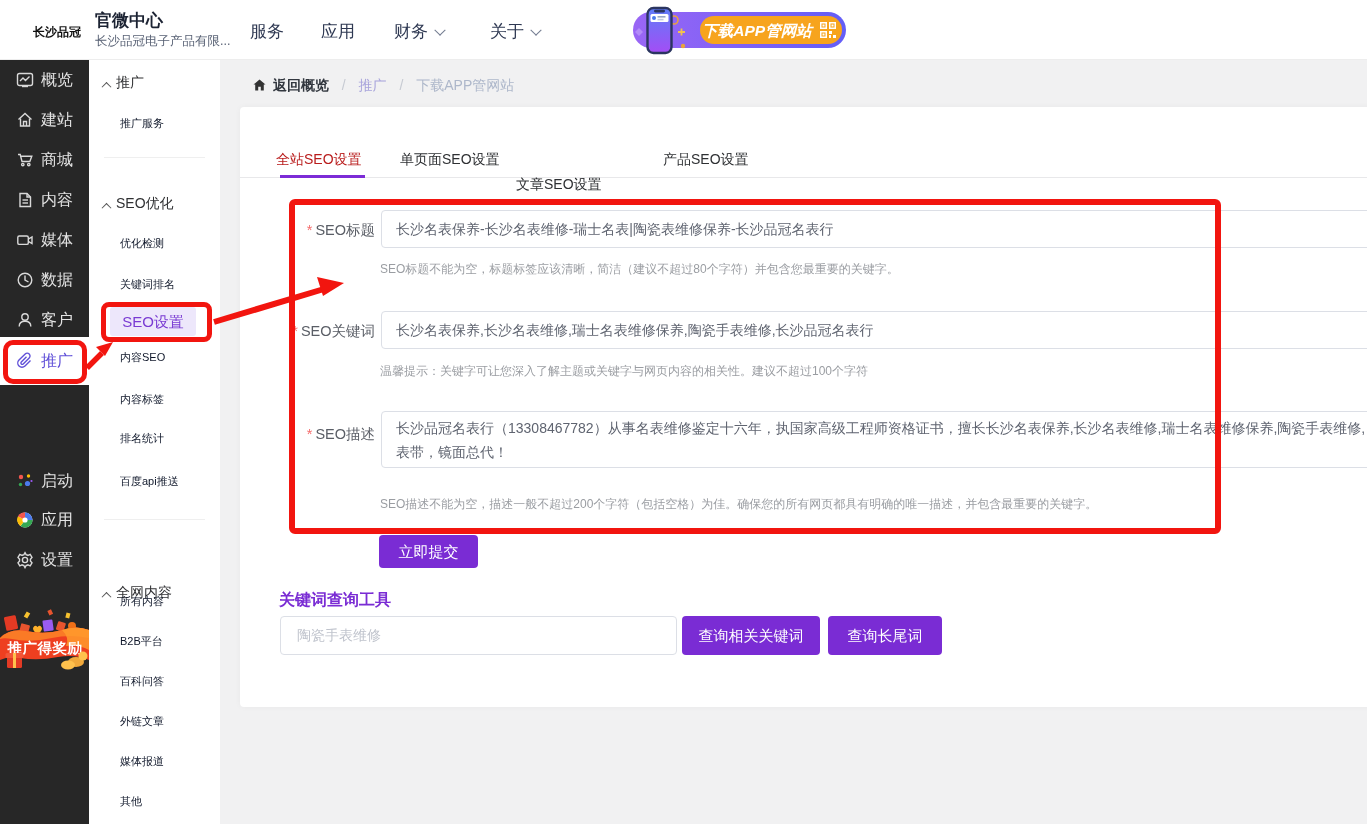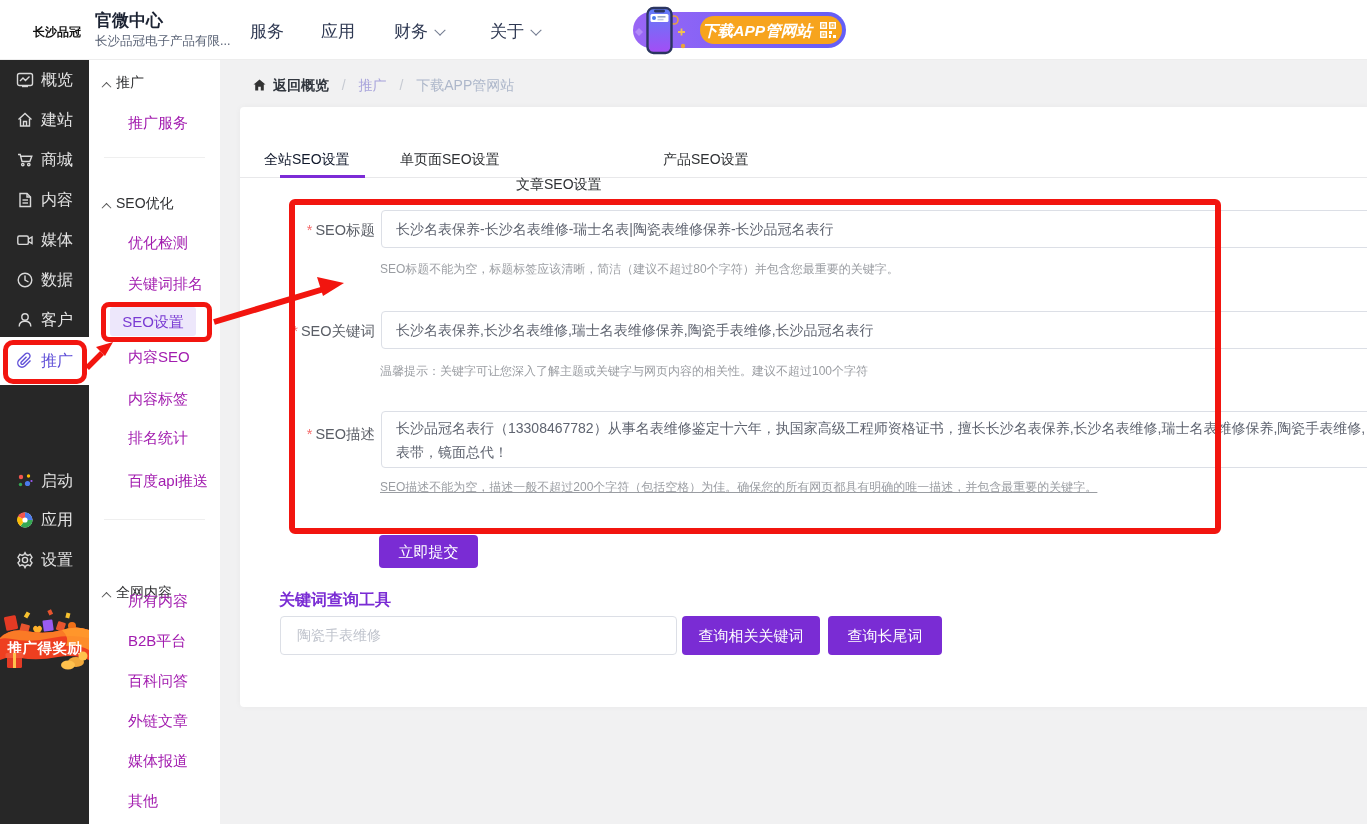--- a/index.html
+++ b/index.html
@@ -16,21 +16,21 @@
 
 #lsb{position:absolute;left:0;top:60px;width:89px;height:764px;background:#272727;z-index:4;}
 .lit{position:absolute;left:0;width:89px;height:40px;line-height:40px;color:#e3e3e3;font-size:16px;white-space:nowrap;}
 .lit svg{position:absolute;left:16px;top:11px;}
 .lit span{position:absolute;left:41px;text-align:center;}
 .lit.sel{background:#fff;color:#6050d8;height:48px;line-height:48px;}
 
 #ssb{position:absolute;left:89px;top:60px;width:131px;height:764px;background:#fff;z-index:3;}
 .grp{position:absolute;left:14px;font-size:14px;color:#303133;height:20px;line-height:20px;white-space:nowrap;}
 .grp .ar{display:inline-block;width:7px;height:7px;border-left:1.2px solid #555;border-top:1.2px solid #555;transform:rotate(45deg) translate(1px,1px);margin-right:6px;position:relative;top:2px;}
-.sit{position:absolute;left:39px;font-size:15px;color:#a21caf;height:20px;line-height:20px;white-space:nowrap;}
+.sit{position:absolute;left:31px;font-size:11px;color:#0f172a;height:20px;line-height:20px;white-space:nowrap;}
 .sdiv{position:absolute;left:15px;width:101px;height:1px;background:#efefef;}
 #seoset{position:absolute;left:21px;top:247px;width:86px;height:29px;background:#ede7fb;border-radius:3px;color:#7a3bd3;font-size:15px;line-height:29px;text-align:center;}
 
 #main{position:absolute;left:220px;top:60px;width:1147px;height:764px;background:#f1f1f2;}
 #crumb{position:absolute;left:253px;top:77px;height:18px;font-size:14px;z-index:2;}
 #card{position:absolute;left:240px;top:107px;width:1360px;height:600px;background:#fff;border-radius:4px;box-shadow:0 0 6px rgba(0,0,0,.04);}
 
 .tab{position:absolute;top:151px;font-size:14px;color:#2e3033;z-index:2;}
 #tabline{position:absolute;left:240px;top:177px;width:1127px;height:1px;background:#e8e8ea;z-index:1;}
 #tabact{position:absolute;left:280px;top:175px;width:85px;height:3px;background:#7c2bd6;z-index:2;}
@@ -243,34 +243,34 @@
       <path d="M7.5 0.5 L14.5 6.5 H12.5 V13.5 H9 V9 H6 V13.5 H2.5 V6.5 H0.5 Z" fill="#333"></path>
     </svg>
   <span style="font-weight:bold;color:#32373f;margin-left:3px;">返回概览</span>
   <span style="color:#c6cad2;margin:0 9px;">/</span>
   <span style="color:#a9a5dc;">推广</span>
   <span style="color:#c6cad2;margin:0 9px;">/</span>
   <span style="color:#adb7ca;">下载APP管网站</span>
 </div>
 <div id="tabline"></div>
 <div id="tabact"></div>
-<div class="tab" style="left:264px;color:#0f172a;">全站SEO设置</div>
+<div class="tab" style="left:276px;color:#b91c1c;">全站SEO设置</div>
 <div class="tab" style="left:400px;">单页面SEO设置</div>
 <div class="tab" style="left:516px;margin-top:25px;">文章SEO设置</div>
 <div class="tab" style="left:663px;">产品SEO设置</div>
 
 <div class="flabel" style="left:275px;top:221px;"><span class="req">*</span>SEO标题</div>
 <div class="finput" style="top:210px;width:1100px;height:38px;line-height:36px;padding-left:14px;">长沙名表保养-长沙名表维修-瑞士名表|陶瓷表维修保养-长沙品冠名表行</div>
 <div class="fhelp" style="top:261px;">SEO标题不能为空，标题标签应该清晰，简洁（建议不超过80个字符）并包含您最重要的关键字。</div>
 <div class="flabel" style="left:275px;top:322px;"><span class="req">*</span>SEO关键词</div>
 <div class="finput" style="top:311px;width:1100px;height:38px;line-height:36px;padding-left:14px;">长沙名表保养,长沙名表维修,瑞士名表维修保养,陶瓷手表维修,长沙品冠名表行</div>
 <div class="fhelp" style="top:363px;">温馨提示：关键字可让您深入了解主题或关键字与网页内容的相关性。建议不超过100个字符</div>
 <div class="flabel" style="left:275px;top:425px;"><span class="req">*</span>SEO描述</div>
 <div class="finput" style="top:411px;width:1100px;height:57px;padding:4px 14px;line-height:24px;white-space:nowrap;overflow:hidden;">长沙品冠名表行（13308467782）从事名表维修鉴定十六年，执国家高级工程师资格证书，擅长长沙名表保养,长沙名表维修,瑞士名表维修保养,陶瓷手表维修,<br>表带，镜面总代！</div>
-<div class="fhelp" style="top:479px;text-decoration:underline;">SEO描述不能为空，描述一般不超过200个字符（包括空格）为佳。确保您的所有网页都具有明确的唯一描述，并包含最重要的关键字。</div>
+<div class="fhelp" style="top:496px;">SEO描述不能为空，描述一般不超过200个字符（包括空格）为佳。确保您的所有网页都具有明确的唯一描述，并包含最重要的关键字。</div>
 <div class="pbtn" style="left:379px;top:535px;width:99px;height:33px;line-height:33px;">立即提交</div>
 <div style="position:absolute;left:279px;top:590px;font-size:16px;font-weight:bold;color:#7a2cd4;z-index:2;">关键词查询工具</div>
 <div class="finput" style="left:280px;top:616px;width:397px;height:39px;line-height:37px;padding-left:16px;color:#bfc3cc;">陶瓷手表维修</div>
 <div class="pbtn" style="left:682px;top:616px;width:138px;height:39px;line-height:39px;">查询相关关键词</div>
 <div class="pbtn" style="left:828px;top:616px;width:114px;height:39px;line-height:39px;">查询长尾词</div>
 
 <div class="redbox" style="left:289px;top:199px;width:932px;height:335px;border-radius:6px;border-width:6px;"></div>
 <div class="redbox" style="left:101px;top:302px;width:111px;height:40px;border-radius:8px;"></div>
 <div class="redbox" style="left:3px;top:340px;width:84px;height:44px;border-radius:10px;"></div>
 <svg id="annsvg" viewBox="0 0 1367 824">

